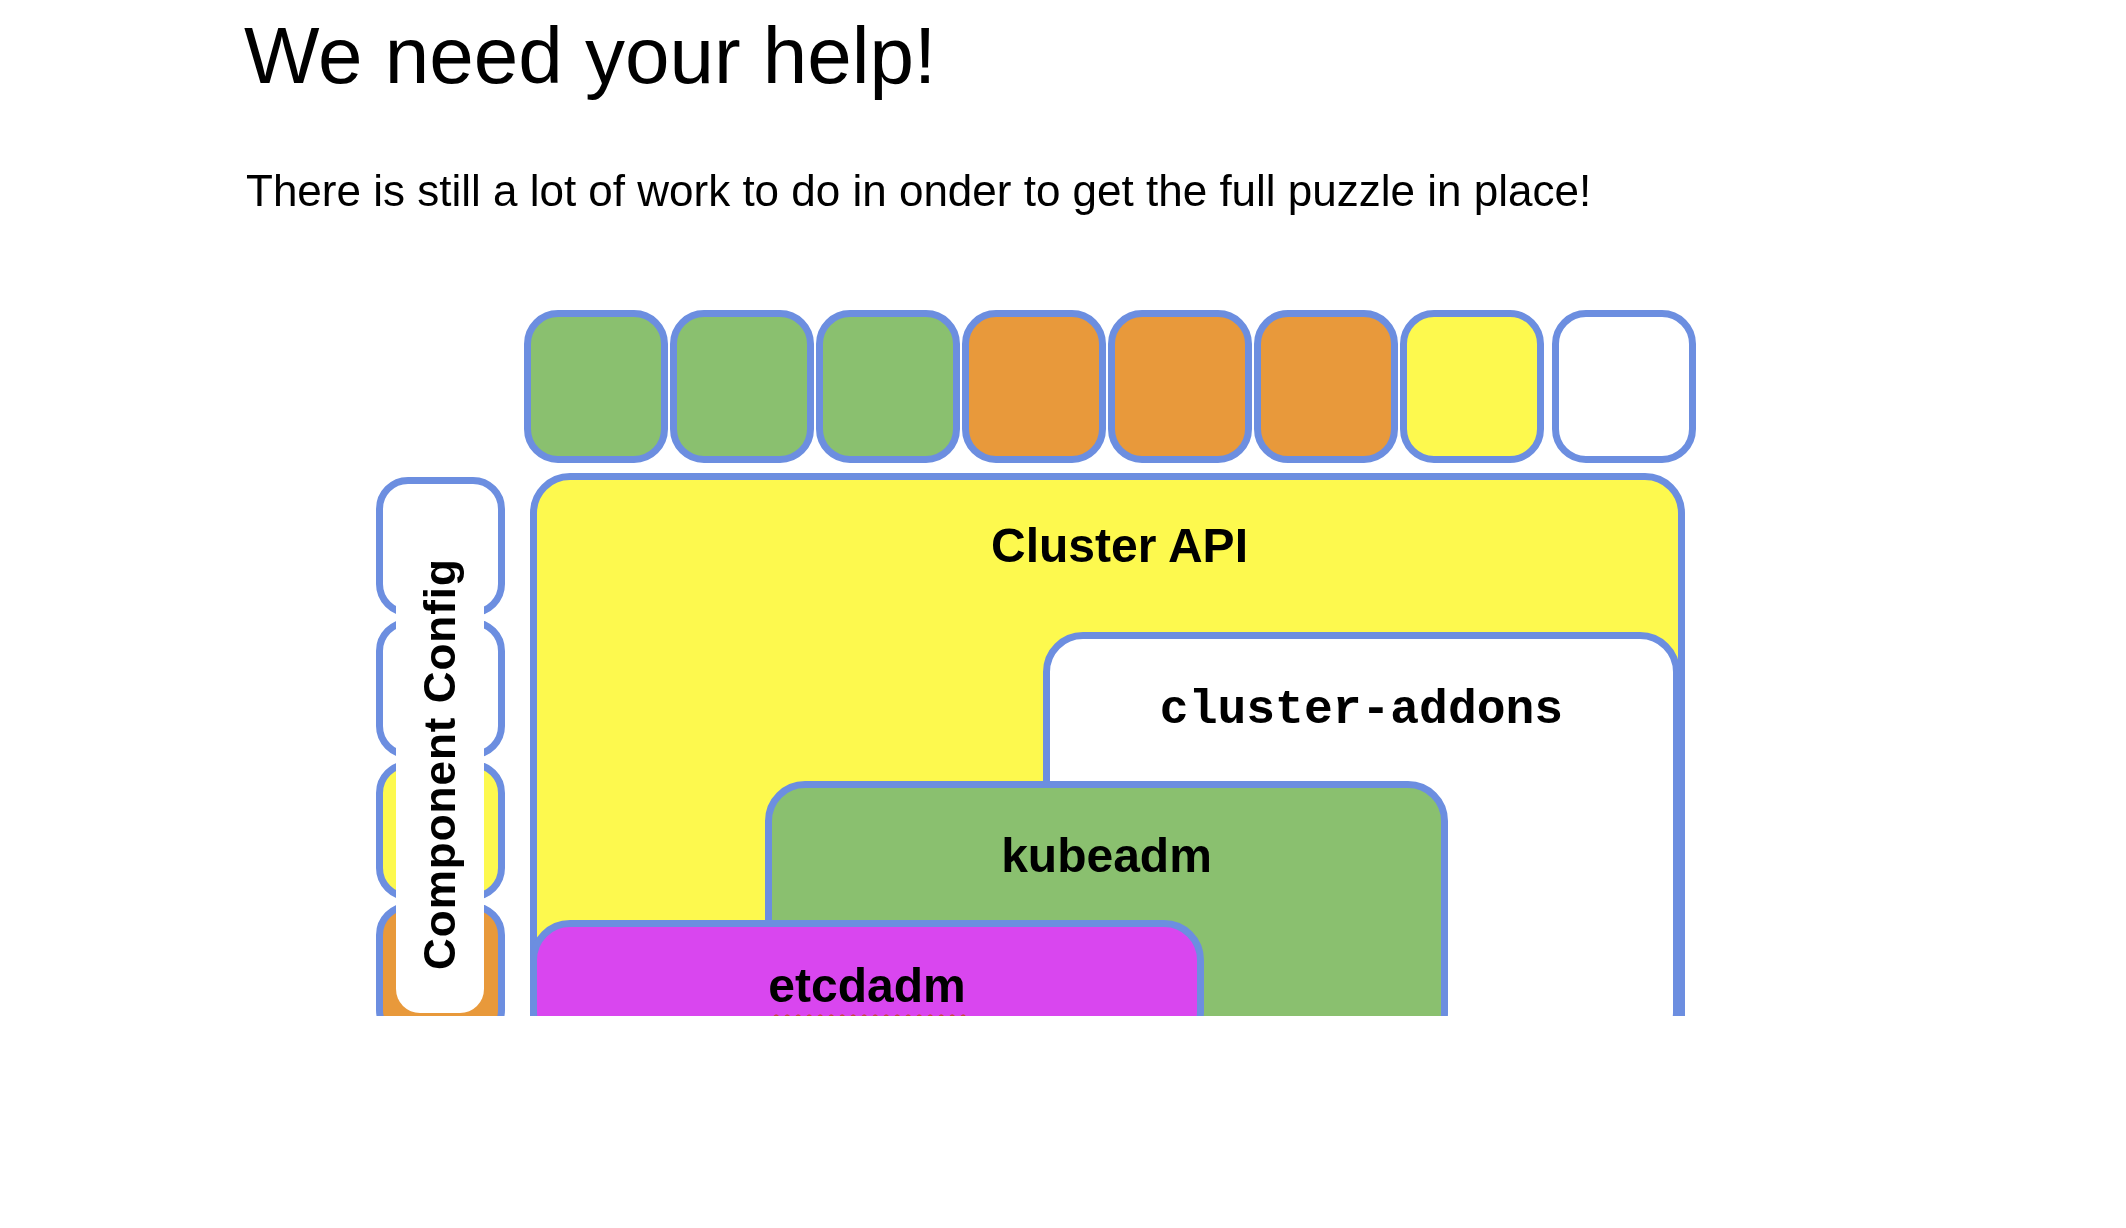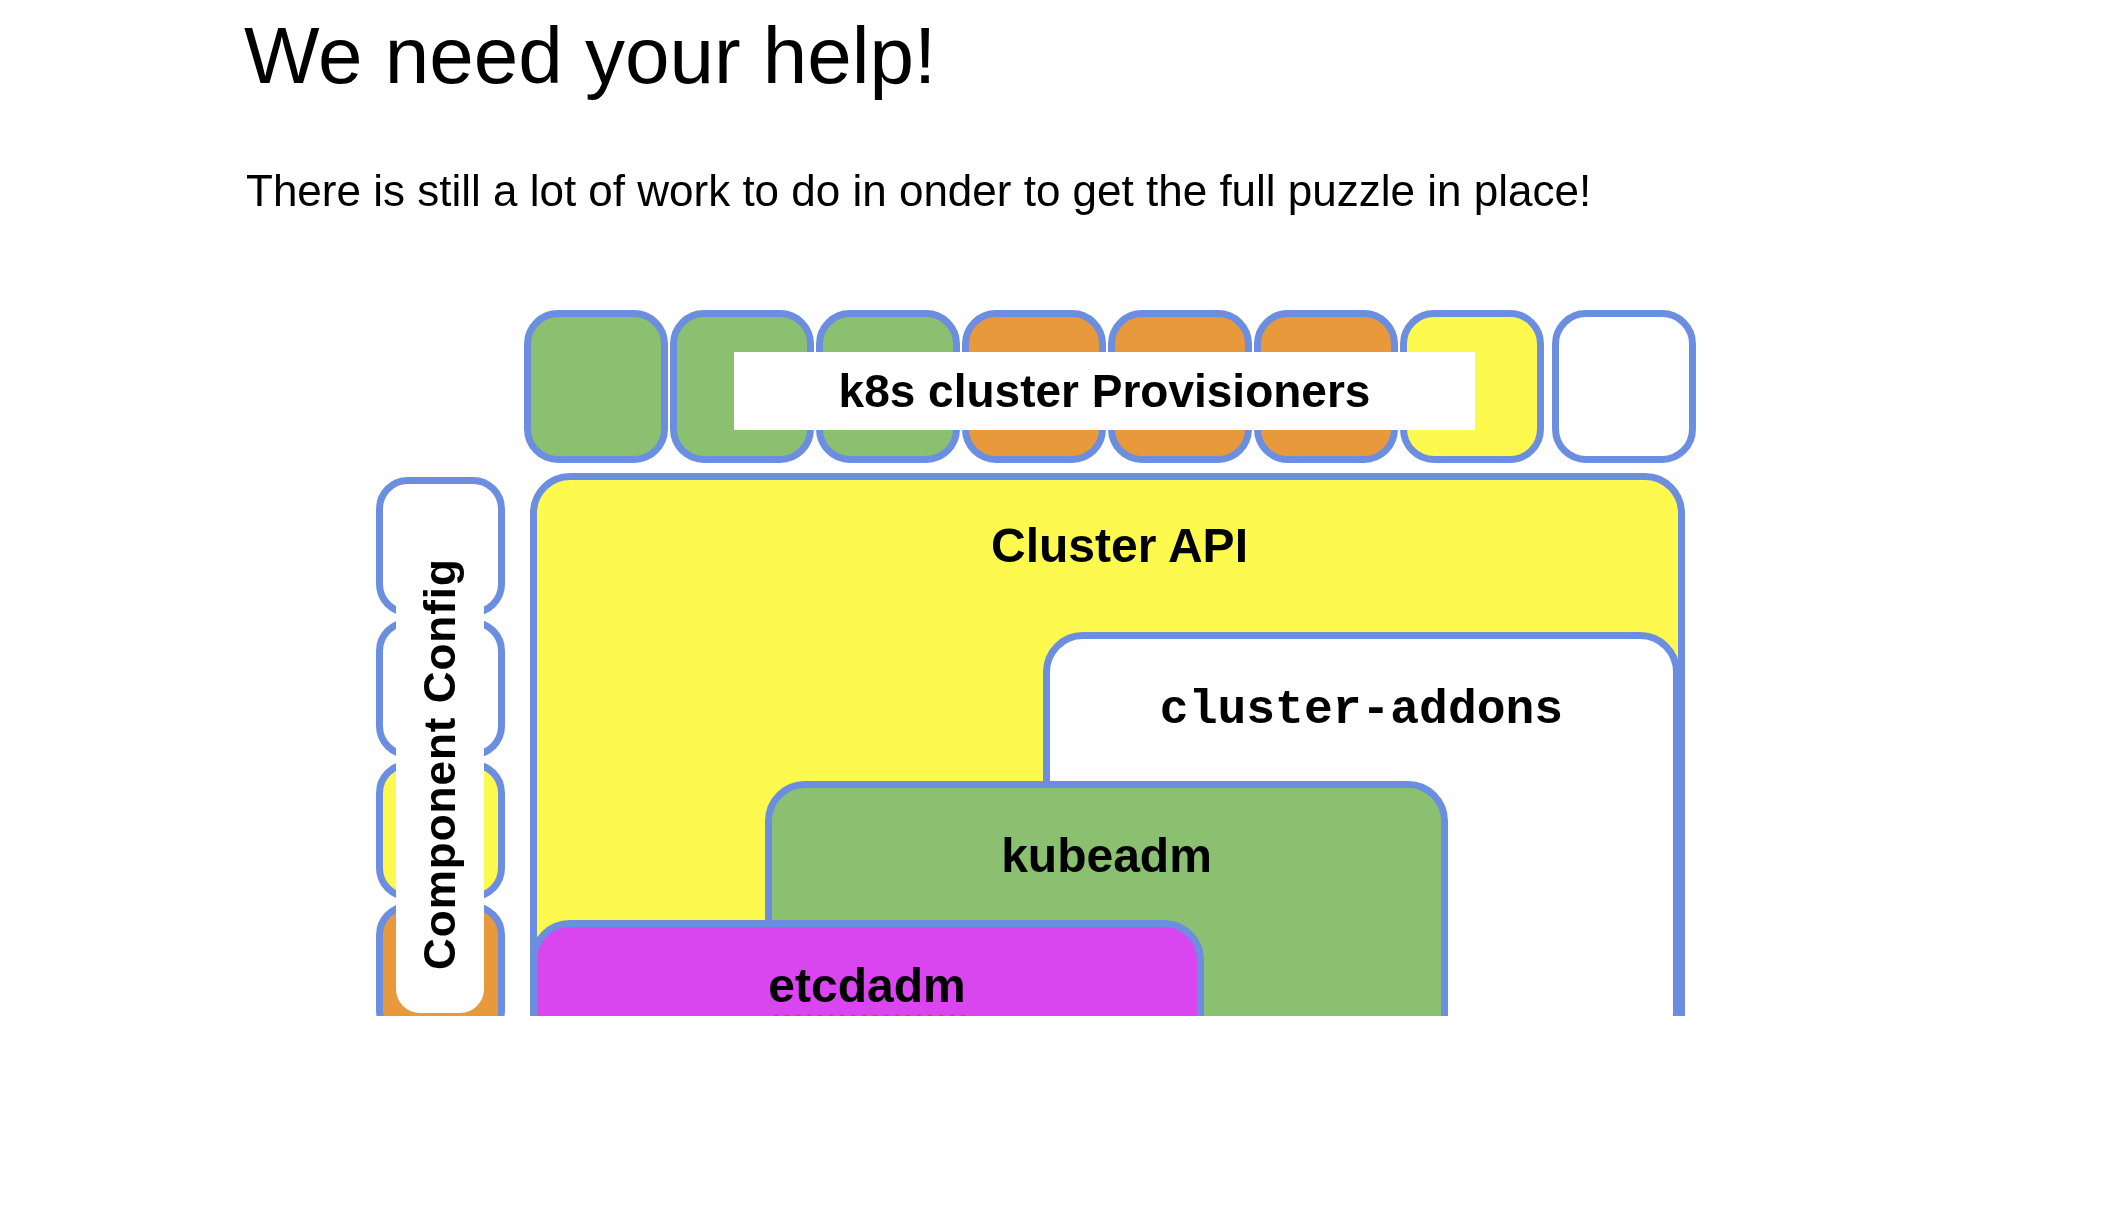--- a/index.html
+++ b/index.html
@@ -67,23 +67,20 @@
   <div class="prov-row" id="prov-row">
       <div class="tile" style="background: rgb(138, 192, 111);"></div>
       <div class="tile" style="background: rgb(138, 192, 111);"></div>
       <div class="tile" style="background: rgb(138, 192, 111);"></div>
       <div class="tile" style="background: rgb(232, 153, 59);"></div>
       <div class="tile" style="background: rgb(232, 153, 59);"></div>
       <div class="tile" style="background: rgb(232, 153, 59);"></div>
       <div class="tile" style="background: rgb(253, 249, 78);"></div>
       <div class="tile" style="background: rgb(255, 255, 255);"></div>
     </div>
-  <div class="prov-label">
-    <span>k8s cluster Provisioners</span>
-  </div>
 
   <div class="cc-col" id="cc-col">
       <div class="tile" style="background: rgb(255, 255, 255);"></div>
       <div class="tile" style="background: rgb(255, 255, 255);"></div>
       <div class="tile" style="background: rgb(253, 249, 78);"></div>
       <div class="tile" style="background: rgb(232, 153, 59);"></div>
     </div>
   <div class="cc-label">
     <span class="vtext">Component Config</span>
   </div>

